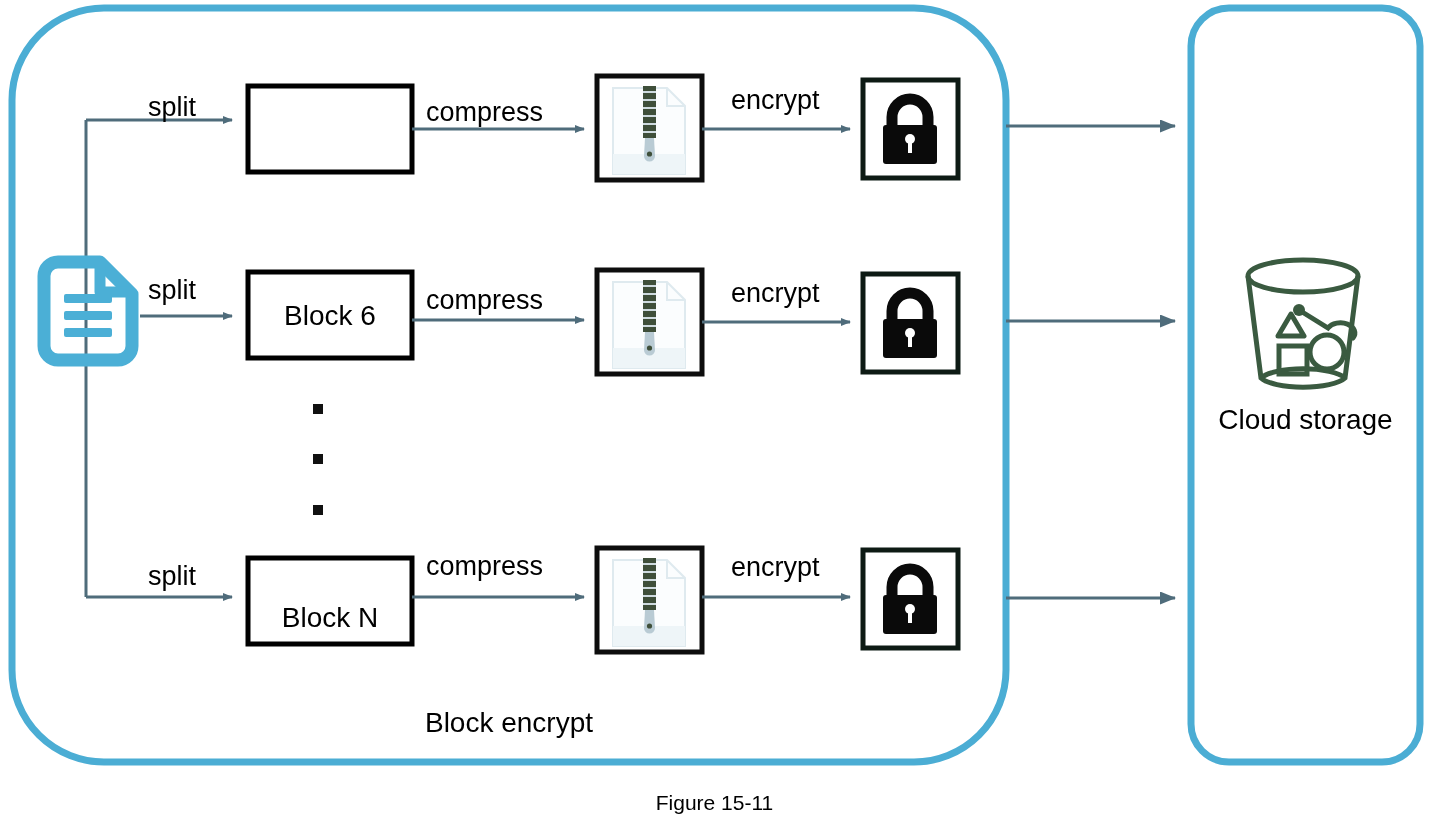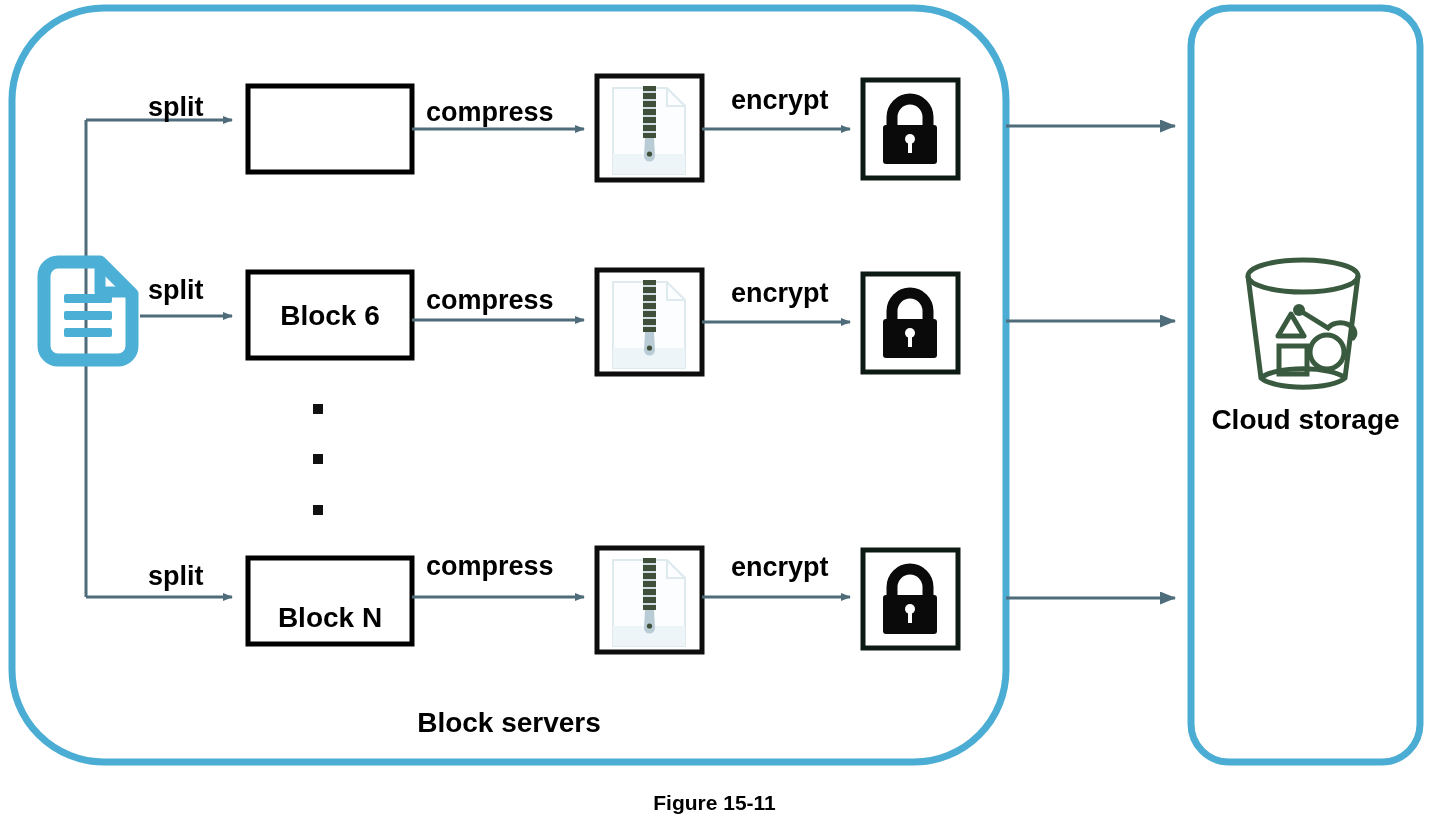--- a/index.html
+++ b/index.html
@@ -1,17 +1,17 @@
 <!DOCTYPE html>
 <html><head>
 <meta charset="utf-8">
 <style>
   html,body{margin:0;padding:0;background:#ffffff;}
   body{width:1429px;height:828px;font-family:"Liberation Sans",sans-serif;overflow:hidden;}
-  #stage{position:relative;width:1429px;height:639px;font-weight:bold;}
+  #stage{position:relative;width:1429px;height:639px;}
   #stage svg{position:absolute;left:0;top:0;}
   .lbl{position:absolute;color:#000;white-space:nowrap;}
   .flow-label{font-size:27px;}
   .block-label{font-size:28px;}
   .group-label{font-size:28px;}
   .figure-caption{font-size:21px;}
   .cloud-label{font-size:28px;}
 </style>
 </head>
 <body>
@@ -184,17 +184,17 @@
   <div class="lbl flow-label" style="left:148px;top:275px;">split</div>
   <div class="lbl block-label" style="left:248px;top:300px;width:164px;text-align:center;">Block 6</div>
   <div class="lbl flow-label" style="left:426px;top:285px;">compress</div>
   <div class="lbl flow-label" style="left:731px;top:278px;">encrypt</div>
 
   <div class="lbl flow-label" style="left:148px;top:561px;">split</div>
   <div class="lbl block-label" style="left:248px;top:586px;width:164px;text-align:center;margin-top:16px;">Block N</div>
   <div class="lbl flow-label" style="left:426px;top:551px;">compress</div>
   <div class="lbl flow-label" style="left:731px;top:552px;">encrypt</div>
 
-  <div class="lbl group-label" style="left:12px;top:707px;width:994px;text-align:center;">Block servers</div>
+  <div class="lbl group-label" style="left:12px;top:707px;width:994px;text-align:center;">Block encrypt</div>
   <div class="lbl cloud-label" style="left:1191px;top:404px;width:229px;text-align:center;">Cloud storage</div>
   <div class="lbl figure-caption" style="left:0px;top:791px;width:1429px;text-align:center;">Figure 15-11</div>
 
 </div>
 
 </body></html>

